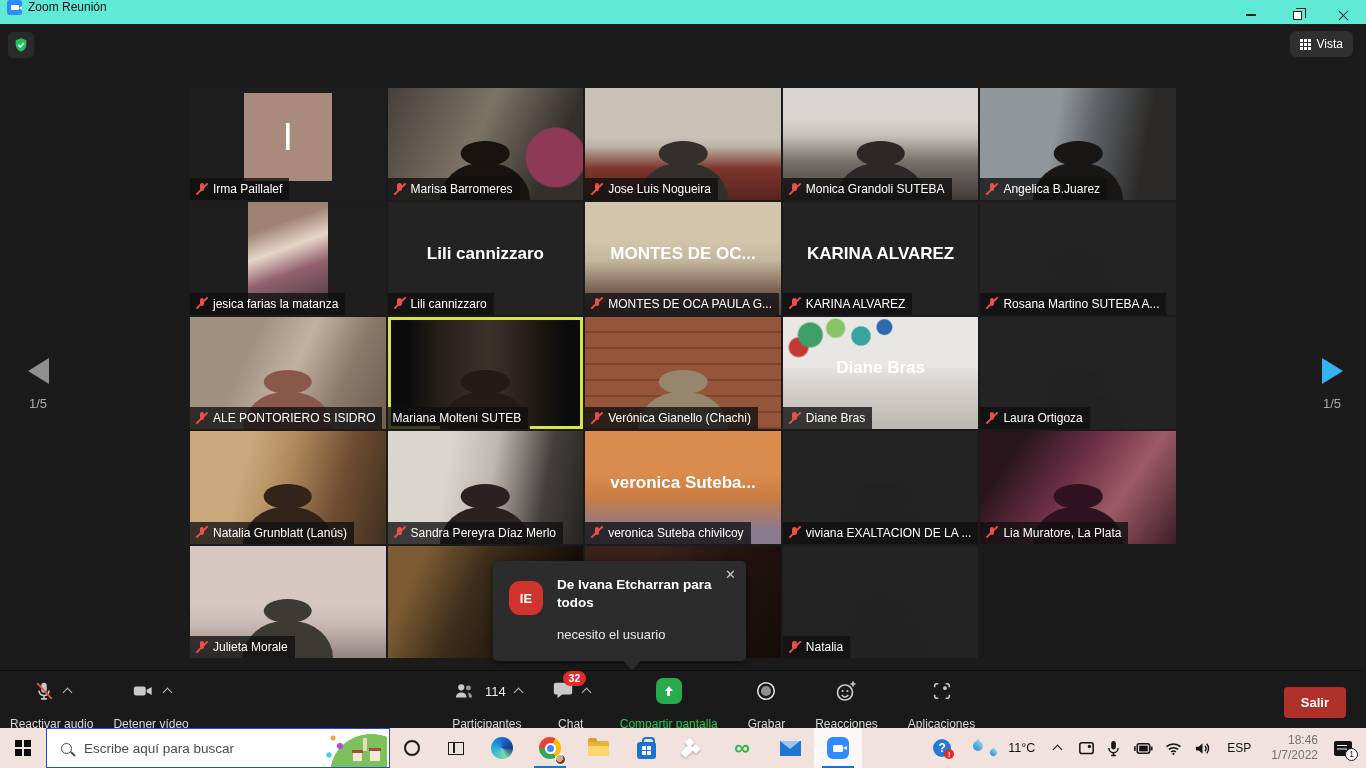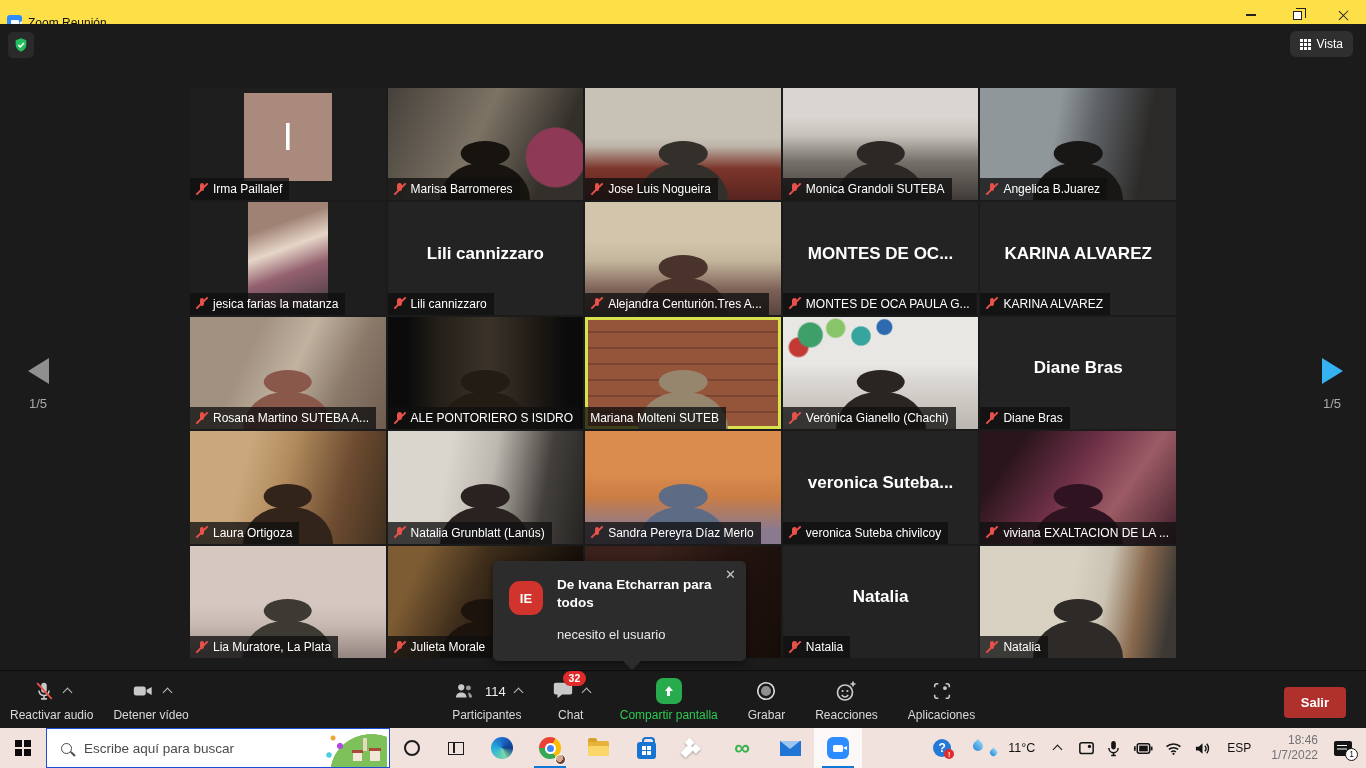--- a/index.html
+++ b/index.html
@@ -1,20 +1,20 @@
 <!DOCTYPE html>
 <html><head>
 <meta charset="utf-8">
 <style>
   *{margin:0;padding:0;box-sizing:border-box}
   html,body{width:1366px;height:768px;overflow:hidden;font-family:"Liberation Sans","DejaVu Sans",sans-serif;background:#1a1a1a}
   .stage{position:relative;width:1366px;height:768px}
 
   
-  .titlebar{position:absolute;left:0;top:0;width:100%;height:30px;background:#fde047;display:flex;align-items:flex-end}
+  .titlebar{position:absolute;left:0;top:0;width:100%;height:30px;background:#5eead4;display:flex;align-items:flex-start}
   .appicon{width:15px;height:15px;background:#2D8CFF;border-radius:3px;margin:0 6px 0 7px;display:flex;align-items:center;justify-content:center}
   .camg{position:relative;width:8px;height:5px;background:#fff;border-radius:1px}
   .camg::after{content:"";position:absolute;right:-3px;top:0.5px;border-right:3px solid #fff;border-top:2px solid transparent;border-bottom:2px solid transparent}
   .wtitle{font-size:12px;color:#111}
   .wctrls{margin-left:auto;display:flex;height:100%}
   .wbtn{width:46px;height:100%;display:flex;align-items:center;justify-content:center}
   .minig{width:10px;height:1.4px;background:#222}
   .restg{position:relative;width:9px;height:9px;border:1.2px solid #222;background:#fff}
   .restg::before{content:"";position:absolute;top:-4px;left:2.5px;width:9px;height:9px;border:1.2px solid #222;border-bottom:none;border-left:none}
   .closg{position:relative;width:11px;height:11px}
@@ -72,21 +72,21 @@
   
   .popup{position:absolute;left:493px;top:537px;width:253px;height:100px;background:#2c2c2c;border-radius:5px;z-index:30;box-shadow:0 2px 8px rgba(0,0,0,.5)}
   .popup::after{content:"";position:absolute;left:130px;bottom:-9px;border-left:9px solid transparent;border-right:9px solid transparent;border-top:9px solid #2c2c2c}
   .pava{position:absolute;left:16px;top:20px;width:34px;height:34px;background:#d0342c;border-radius:11px;color:#fff;font-size:13px;font-weight:bold;display:flex;align-items:center;justify-content:center}
   .ptitle{position:absolute;left:64px;top:15px;width:160px;color:#fff;font-size:13.5px;font-weight:bold;line-height:18px}
   .pmsg{position:absolute;left:64px;top:66px;color:#e8e8e8;font-size:13px}
   .pclose{position:absolute;right:10px;top:7px;color:#c9c9c9;font-size:13px;line-height:13px}
 
   
   .ztool{position:absolute;left:0;top:670px;width:1366px;height:58px;background:#1a1a1a;border-top:1px solid #0c0c0c}
-  .titem{display:flex;flex-direction:column;align-items:center;justify-content:flex-start;color:#d9d9d9;font-size:12px;gap:4px}
+  .titem{display:flex;flex-direction:column;align-items:center;justify-content:flex-start;color:#d9d9d9;font-size:12px;gap:13px}
   .irow{height:26px;display:flex;align-items:center;gap:9px}
   .chev{width:7px;height:7px;border-left:1.6px solid #bdbdbd;border-top:1.6px solid #bdbdbd;transform:rotate(45deg);margin-top:3px}
   .lgrp{position:absolute;left:10px;top:7px;display:flex;gap:20px}
   .cgrp{position:absolute;left:452px;top:7px;display:flex;gap:30px}
   .cnt{font-size:13px;color:#eee}
   .badge{position:absolute;right:-12px;top:-8px;background:#e02b2b;color:#fff;font-size:10.5px;font-weight:bold;border-radius:9px;padding:1.5px 5.5px}
   .bubwrap{position:relative}
   .sharebox{width:26px;height:26px;background:#27ab4c;border-radius:7px;display:flex;flex-direction:column;align-items:center;justify-content:center}
   .upA{width:0;height:0;border-left:4.5px solid transparent;border-right:4.5px solid transparent;border-bottom:5.5px solid #fff}
   .upS{width:3px;height:5px;background:#fff}
@@ -252,27 +252,20 @@
           </span>
       </div>
       <div class="tile">
         <span class="ctr">Lili cannizzaro</span>
         <span class="nm">
             <span class="mic"></span>
             <span>Lili cannizzaro</span>
           </span>
       </div>
       <div class="tile">
-          <i class="sil"></i>
-        <span class="nm">
-            <span class="mic"></span>
-            <span>Alejandra Centurión.Tres A...</span>
-          </span>
-      </div>
-      <div class="tile">
         <span class="ctr">MONTES DE OC...</span>
         <span class="nm">
             <span class="mic"></span>
             <span>MONTES DE OCA PAULA G...</span>
           </span>
       </div>
       <div class="tile">
         <span class="ctr">KARINA ALVAREZ</span>
         <span class="nm">
             <span class="mic"></span>

